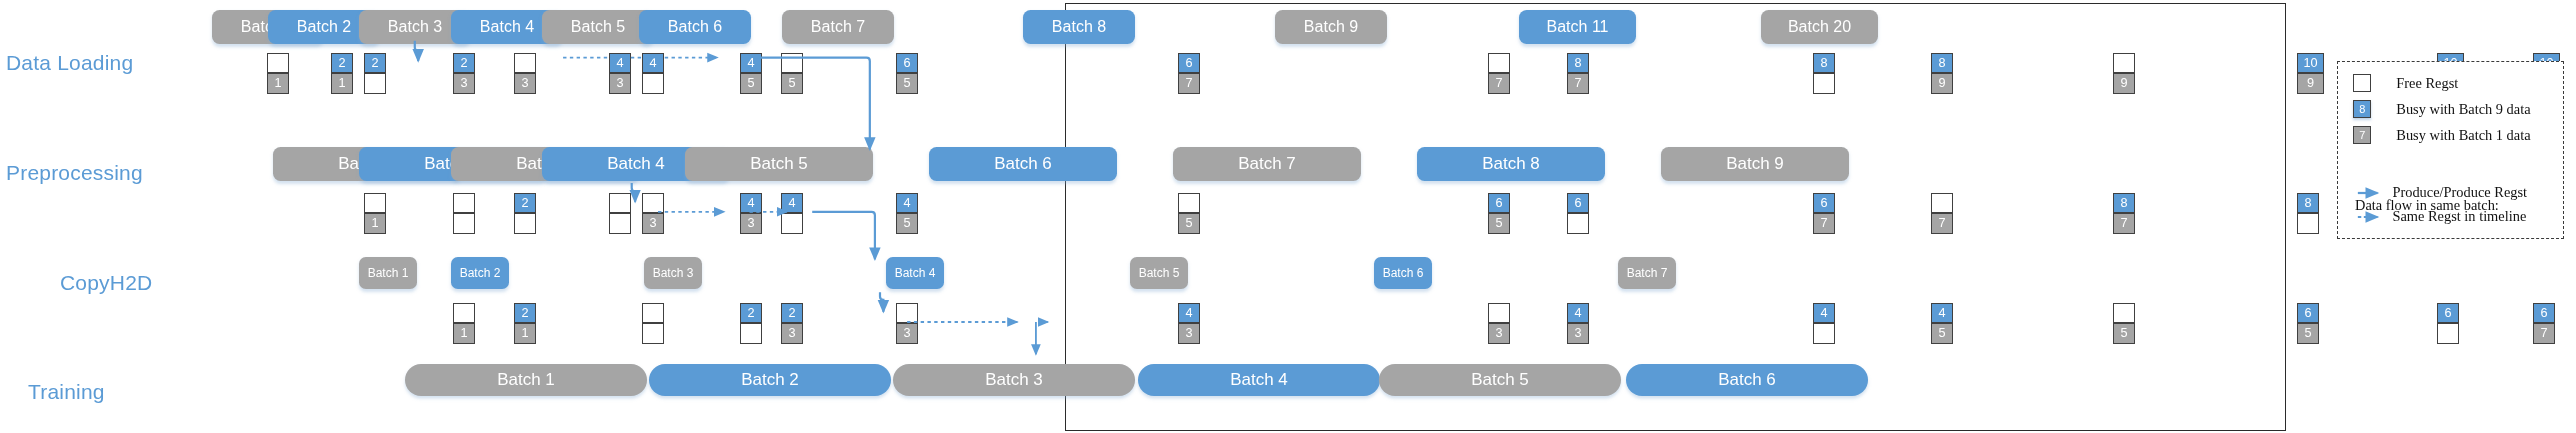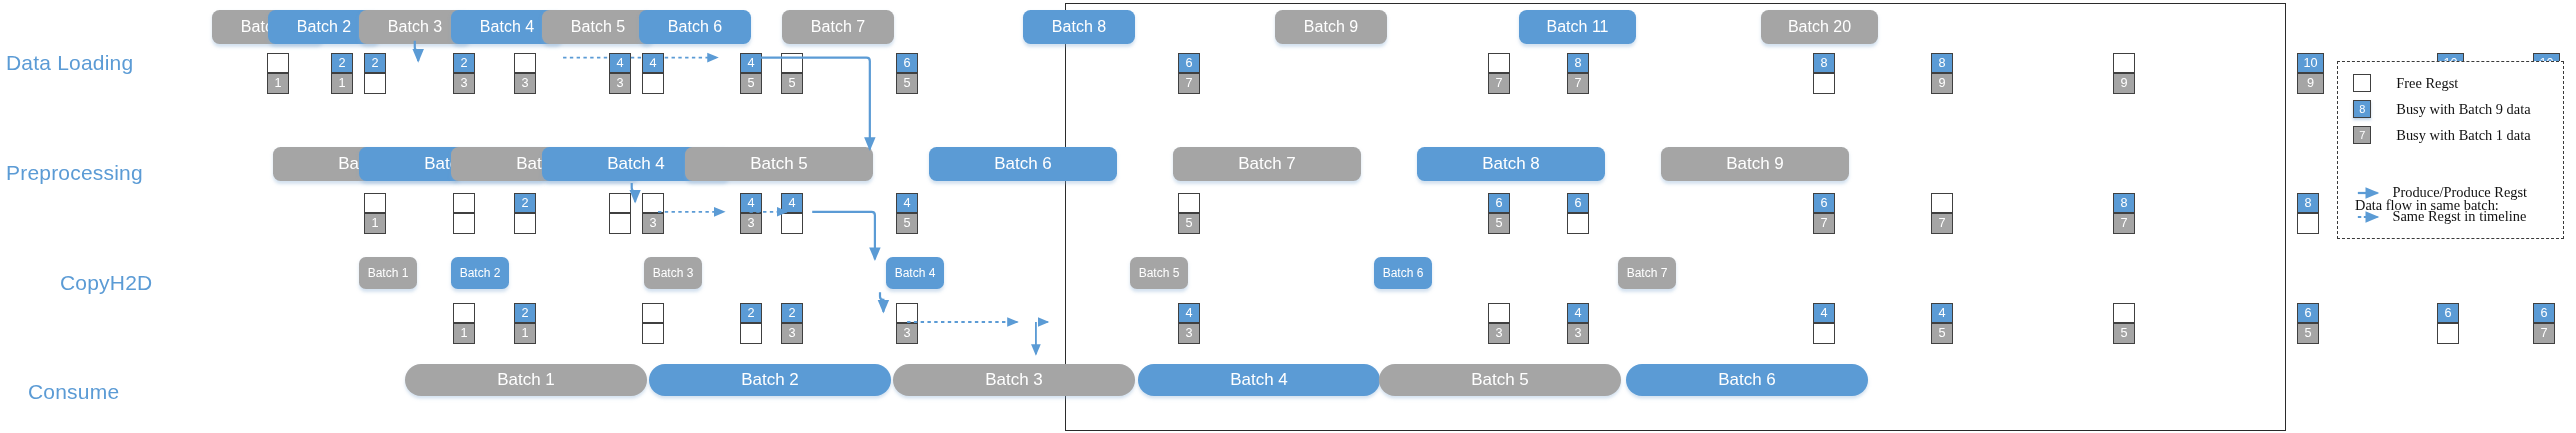--- a/index.html
+++ b/index.html
@@ -57,21 +57,21 @@
 </head>
 <body>
 
 <div id="stage">
 
   <div id="focus-frame" style="left:1065px;top:2.5px;width:1221px;height:428px;"></div>
 
   <div class="row-label" style="left:6px;top:51px;">Data Loading</div>
   <div class="row-label" style="left:6px;top:161px;">Preprocessing</div>
   <div class="row-label" style="left:28px;top:271px;margin-left:32px;">CopyH2D</div>
-  <div class="row-label" style="left:28px;top:380px;">Consume</div>
+  <div class="row-label" style="left:28px;top:380px;">Training</div>
 
   <div id="mount-load">
       <div class="bar r-load gray" style="left: 212px; top: 10.2px; width: 112px;">
         <span>Batch 1</span>
       </div>
       <div class="bar r-load blue" style="left: 268px; top: 10.2px; width: 112px;">
         <span>Batch 2</span>
       </div>
       <div class="bar r-load gray" style="left: 359px; top: 10.2px; width: 112px;">
         <span>Batch 3</span>

